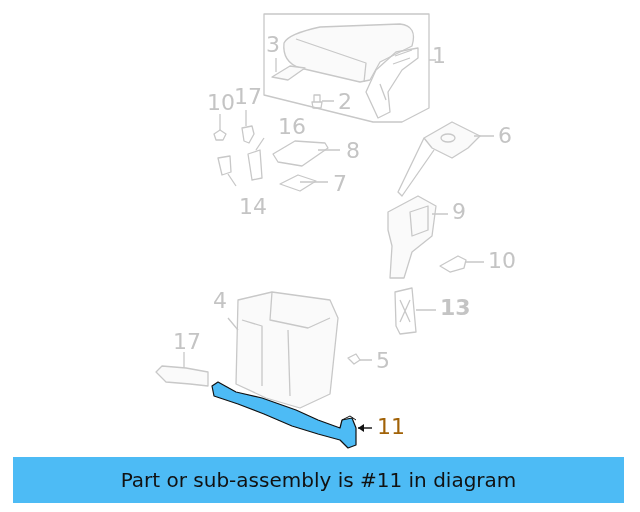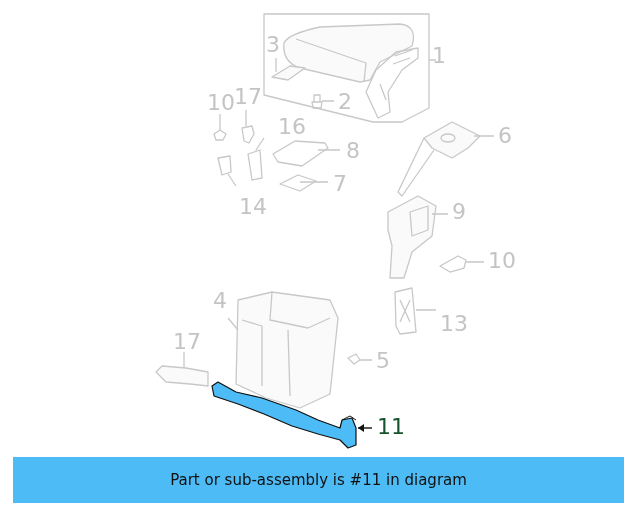--- a/index.html
+++ b/index.html
@@ -1,22 +1,22 @@
 <!DOCTYPE html>
 <html><head>
 <meta charset="utf-8">
 <style>
   html, body { margin:0; padding:0; background:#ffffff; }
   body { width:640px; height:512px; position:relative; overflow:hidden; font-family:"DejaVu Sans", sans-serif; }
   #diagram { position:absolute; left:0; top:0; width:640px; height:460px; }
   .callout { position:absolute; font-family:"DejaVu Sans", sans-serif; font-size:22px; color:#c4c4c4; line-height:1; }
-  .callout.active { color:#14532d; }
+  .callout.active { color:#a16207; }
   #banner { position:absolute; left:13px; top:457px; width:611px; height:46px; background:#4dbbf5;
             display:flex; flex-direction:column; align-items:center; justify-content:center; }
-  #banner span { font-family:"DejaVu Sans", sans-serif; font-size:15px; color:#111; line-height:20px; }
+  #banner span { font-family:"DejaVu Sans", sans-serif; font-size:20px; color:#111; line-height:20px; }
 </style>
 </head>
 <body>
 
 <svg id="diagram" viewBox="0 0 640 460" xmlns="http://www.w3.org/2000/svg">
   <g fill="none" stroke="#c8c8c8" stroke-width="1.3" stroke-linejoin="round">
 
     <g>
       <path d="M264,14 L429,14 L429,108 L402,122 L373,122 L264,95 Z"></path>
       <path d="M284,43 Q288,34 320,27 L400,24 Q418,26 412,46 L380,62 L370,80 L360,82 L300,68 Q282,62 284,43 Z" fill="#fafafa"></path>
@@ -97,21 +97,21 @@
   <span class="callout" style="left:266px;top:34px;">3</span>
   <span class="callout" style="left:213px;top:290px;">4</span>
   <span class="callout" style="left:376px;top:350px;">5</span>
   <span class="callout" style="left:498px;top:125px;">6</span>
   <span class="callout" style="left:333px;top:173px;">7</span>
   <span class="callout" style="left:346px;top:140px;">8</span>
   <span class="callout" style="left:452px;top:201px;">9</span>
   <span class="callout" style="left:488px;top:250px;">10</span>
   <span class="callout active" style="left:377px;top:416px;">11</span>
   <span class="callout" style="left:173px;top:331px;">17</span>
-  <span class="callout" style="left:440px;top:313px;">13</span>
+  <span class="callout" style="left:440px;top:297px;font-weight:bold;">13</span>
   <span class="callout" style="left:239px;top:196px;">14</span>
   <span class="callout" style="left:207px;top:92px;">10</span>
   <span class="callout" style="left:278px;top:116px;">16</span>
   <span class="callout" style="left:234px;top:86px;">17</span>
 </div>
 
 <div id="banner">
   <span>Part or sub-assembly is #11 in diagram</span>
 </div>
 

